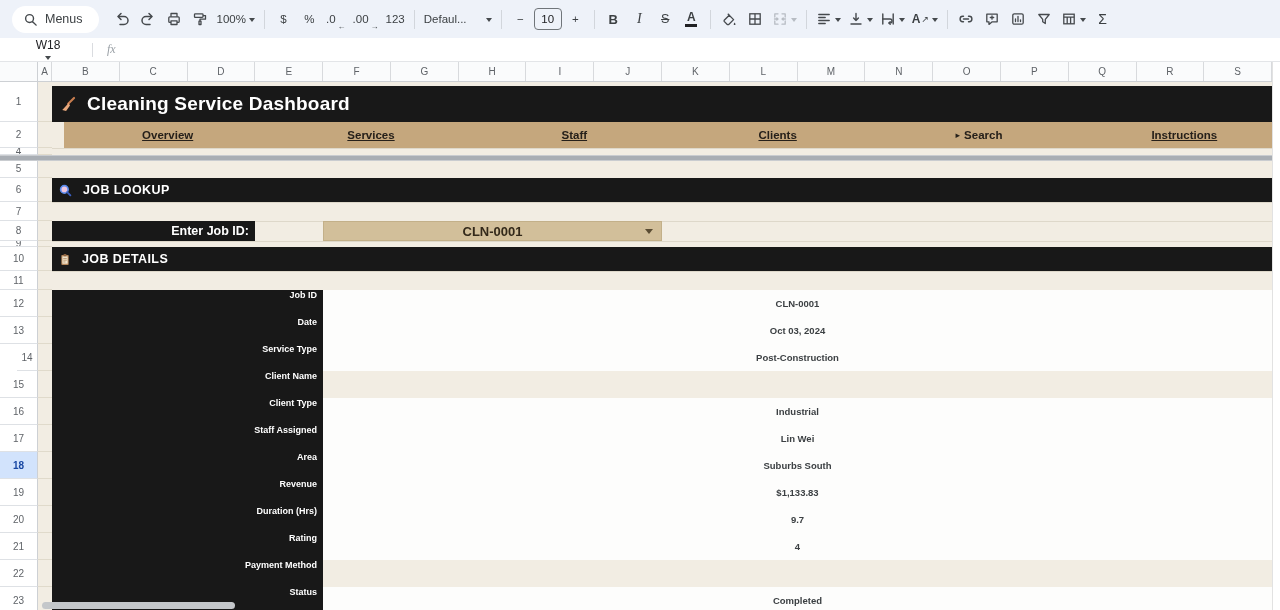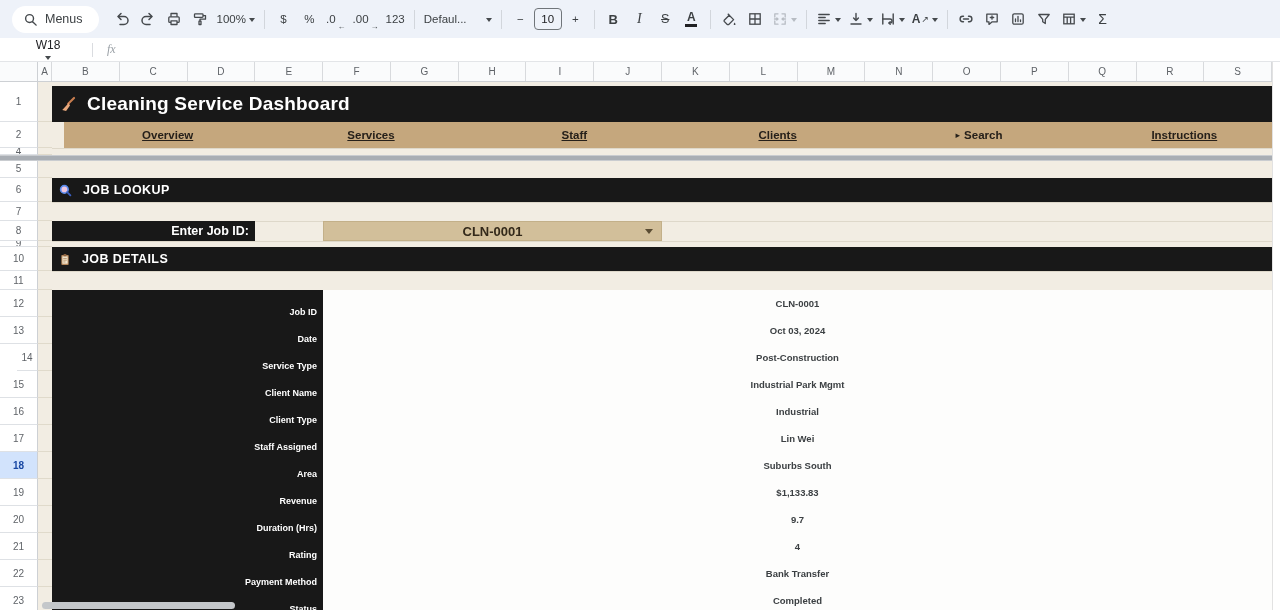--- a/index.html
+++ b/index.html
@@ -81,21 +81,21 @@
               font-weight:bold;font-size:12.5px;display:flex;align-items:center;justify-content:flex-end;
               padding-right:6px;box-sizing:border-box;}
   .dropdown{position:absolute;left:271px;top:139px;width:339px;height:20px;background:#d2bf9a;
             border:1px solid #c3b089;display:flex;align-items:center;justify-content:center;
             font-size:13px;font-weight:bold;color:#33291a;box-sizing:border-box;cursor:pointer;}
   .dropdown .dcaret{position:absolute;right:8px;width:0;height:0;border:4px solid transparent;
                     border-top:5px solid #5a4c33;margin-top:4px;}
   .details{position:absolute;left:0;top:208px;width:100%;}
   .drow{display:flex;height:27px;}
   .dlabel{width:271px;background:#181818;color:#fff;font-size:9px;font-weight:bold;display:flex;
-          align-items:flex-end;justify-content:flex-end;padding-right:6px;box-sizing:border-box;}
+          align-items:flex-start;justify-content:flex-end;padding-right:6px;box-sizing:border-box;}
   .dvalue{width:949px;background:#fdfdfc;color:#3c4043;font-size:9.5px;font-weight:600;display:flex;
           align-items:center;justify-content:center;}
 </style>
 </head>
 <body>
 
 <div class="toolbar">
   <div class="menus-pill">
     <span>
       <svg width="15" height="15" viewBox="0 0 16 16" fill="none" stroke="#45494d" stroke-width="1.5" stroke-linecap="round">
@@ -489,23 +489,20 @@
             <span>Service Type</span>
           </div>
         <div class="dvalue">
             <span>Post-Construction</span>
           </div>
       </div>
         <div class="drow">
         <div class="dlabel">
             <span>Client Name</span>
           </div>
-        <div class="dvalue">
-            <span>Industrial Park Mgmt</span>
-          </div>
       </div>
         <div class="drow">
         <div class="dlabel">
             <span>Client Type</span>
           </div>
         <div class="dvalue">
             <span>Industrial</span>
           </div>
       </div>
         <div class="drow">
@@ -544,23 +541,20 @@
         <div class="dlabel">
             <span>Rating</span>
           </div>
         <div class="dvalue">
             <span>4</span>
           </div>
       </div>
         <div class="drow">
         <div class="dlabel">
             <span>Payment Method</span>
-          </div>
-        <div class="dvalue">
-            <span>Bank Transfer</span>
           </div>
       </div>
         <div class="drow">
         <div class="dlabel">
             <span>Status</span>
           </div>
         <div class="dvalue">
             <span>Completed</span>
           </div>
       </div>

